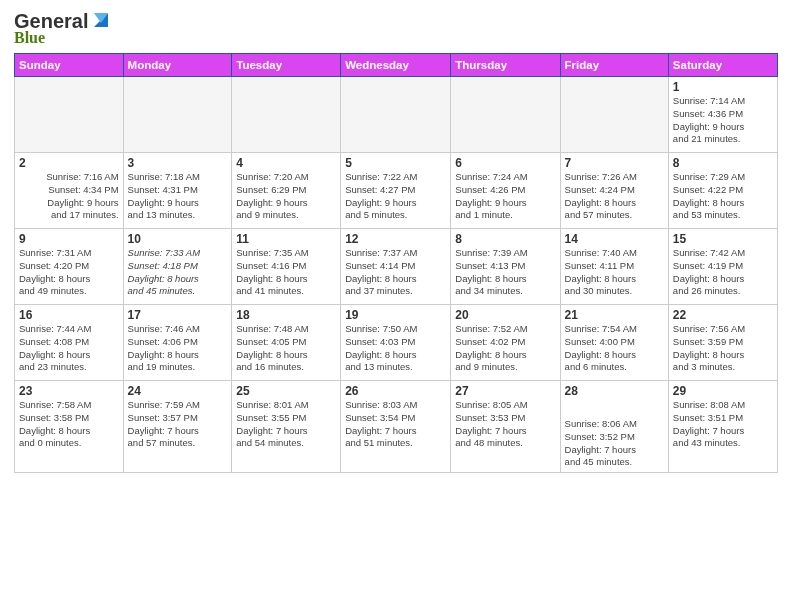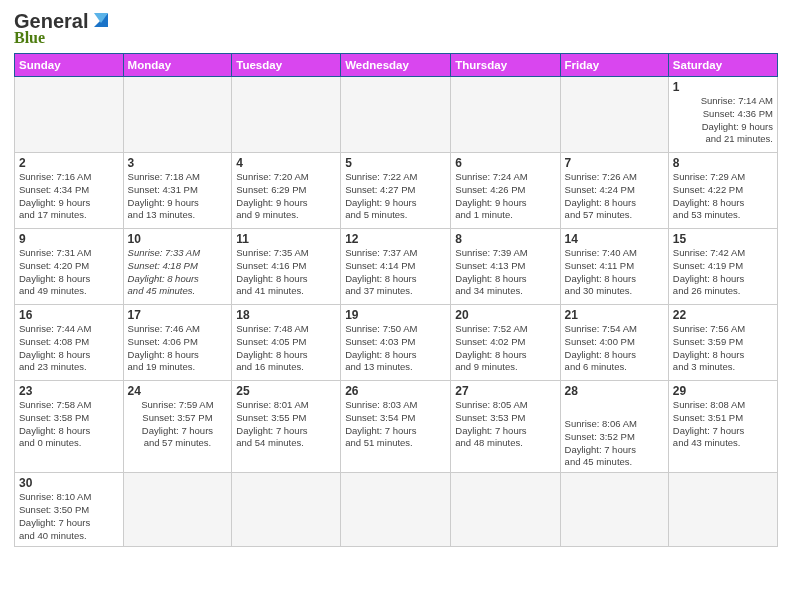--- a/index.html
+++ b/index.html
@@ -117,30 +117,30 @@
     <tbody id="calendar-body">
     <tr>
           <td class="empty"></td>
           <td class="empty"></td>
           <td class="empty"></td>
           <td class="empty"></td>
           <td class="empty"></td>
           <td class="empty"></td>
           <td>
             <span class="day-number">1</span>
-            <div class="day-info" style="white-space: pre-line; text-align: right;">Sunrise: 7:14 AM
+            <div class="day-info" style="white-space: pre-line;">Sunrise: 7:14 AM
 Sunset: 4:36 PM
 Daylight: 9 hours
 and 21 minutes.</div>
           </td>
         </tr>
         <tr>
           <td>
             <span class="day-number">2</span>
-            <div class="day-info" style="white-space: pre-line;">Sunrise: 7:16 AM
+            <div class="day-info" style="white-space: pre-line; text-align: right;">Sunrise: 7:16 AM
 Sunset: 4:34 PM
 Daylight: 9 hours
 and 17 minutes.</div>
           </td>
           <td>
             <span class="day-number">3</span>
             <div class="day-info" style="white-space: pre-line;">Sunrise: 7:18 AM
 Sunset: 4:31 PM
 Daylight: 9 hours
 and 13 minutes.</div>
@@ -286,21 +286,21 @@
         <tr>
           <td>
             <span class="day-number">23</span>
             <div class="day-info" style="white-space: pre-line;">Sunrise: 7:58 AM
 Sunset: 3:58 PM
 Daylight: 8 hours
 and 0 minutes.</div>
           </td>
           <td>
             <span class="day-number">24</span>
-            <div class="day-info" style="white-space: pre-line; text-align: center;">Sunrise: 7:59 AM
+            <div class="day-info" style="white-space: pre-line;">Sunrise: 7:59 AM
 Sunset: 3:57 PM
 Daylight: 7 hours
 and 57 minutes.</div>
           </td>
           <td>
             <span class="day-number">25</span>
             <div class="day-info" style="white-space: pre-line;">Sunrise: 8:01 AM
 Sunset: 3:55 PM
 Daylight: 7 hours
 and 54 minutes.</div>
@@ -326,31 +326,16 @@
 Daylight: 7 hours
 and 45 minutes.</div>
           </td>
           <td>
             <span class="day-number">29</span>
             <div class="day-info" style="white-space: pre-line;">Sunrise: 8:08 AM
 Sunset: 3:51 PM
 Daylight: 7 hours
 and 43 minutes.</div>
           </td>
-        </tr>
-        <tr class="last-row">
-          <td>
-            <span class="day-number">30</span>
-            <div class="day-info" style="white-space: pre-line;">Sunrise: 8:10 AM
-Sunset: 3:50 PM
-Daylight: 7 hours
-and 40 minutes.</div>
-          </td>
-          <td class="empty"></td>
-          <td class="empty"></td>
-          <td class="empty"></td>
-          <td class="empty"></td>
-          <td class="empty"></td>
-          <td class="empty"></td>
         </tr>
       </tbody>
   </table>
 </div>
 
 </body></html>

